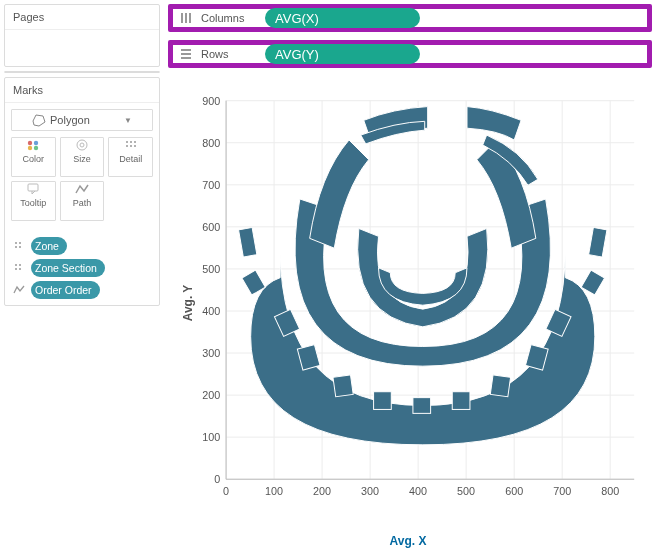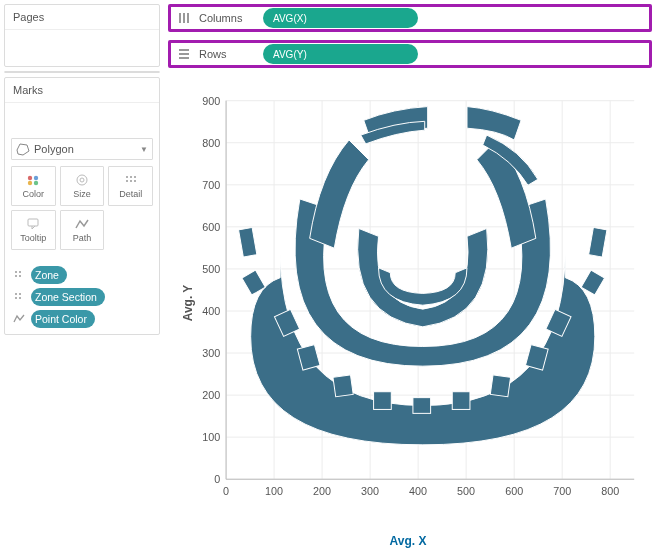--- a/index.html
+++ b/index.html
@@ -4,34 +4,34 @@
 <style>
 * { box-sizing: border-box; margin: 0; padding: 0; }
 body { font-family: -apple-system, "Segoe UI", Arial, sans-serif; font-size: 11px; color: #555; background: #fff; width: 652px; height: 553px; overflow: hidden; }
 .layout { display: flex; width: 652px; height: 410px; }
 .left-col { width: 164px; padding: 0 4px; }
 .right-col { flex: 1; display: flex; flex-direction: column; }
 .panel { border: 1px solid #dcdcdc; border-radius: 2px; margin: 4px 0; background: #fff; }
 .panel-hdr { padding: 6px 8px; font-size: 11px; color: #555; border-bottom: 1px solid #eee; }
 .panel-body { padding: 6px; min-height: 36px; }
 .pages .panel-body { min-height: 36px; }
-.pill { display: inline-flex; align-items: center; background: #3a98a8; color: #fff; border-radius: 11px; padding: 2px 10px; font-size: 10px; height: 20px; white-space: nowrap; overflow: hidden; text-overflow: ellipsis; max-width: 100%; }
+.pill { display: inline-flex; align-items: center; background: #3a98a8; color: #fff; border-radius: 11px; padding: 2px 10px; font-size: 13px; height: 20px; white-space: nowrap; overflow: hidden; text-overflow: ellipsis; max-width: 100%; }
 .pill-sm { height: 18px; font-size: 10.5px; padding: 1px 8px 1px 4px; }
 .pill-green { background: #1aa78e; }
 .pill-wide { min-width: 155px; }
-.dropdown { display: flex; align-items: center; border: 1px solid #dcdcdc; border-radius: 1px; padding: 2px 4px; height: 22px; font-size: 11px; color: #555; margin-bottom: 6px; margin-top: 29px; }
+.dropdown { display: flex; align-items: center; border: 1px solid #dcdcdc; border-radius: 1px; padding: 2px 20px; height: 22px; font-size: 11px; color: #555; margin-bottom: 6px; }
 .dropdown .dd-icon { width: 14px; margin-right: 4px; display: inline-flex; }
 .dropdown .caret { margin-left: auto; font-size: 8px; color: #888; }
 .marks-grid { display: grid; grid-template-columns: repeat(3,1fr); gap: 4px; }
-.mark-btn { border: 1px solid #dcdcdc; border-radius: 1px; height: 40px; display: flex; flex-direction: column; align-items: center; justify-content: center; gap: 2px; font-size: 9px; color: #666; cursor: pointer; }
+.mark-btn { border: 1px solid #dcdcdc; border-radius: 1px; height: 40px; display: flex; flex-direction: column; align-items: center; gap: 2px; font-size: 9px; color: #666; cursor: pointer; }
 .mark-btn svg, .mark-btn .icon-sp { width: 16px; height: 14px; }
 .mark-fields { margin-top: 16px; display: flex; flex-direction: column; gap: 4px; }
 .mf-row { display: flex; align-items: center; gap: 4px; }
 .mf-icon { width: 16px; display: inline-flex; justify-content: center; color: #777; font-size: 10px; }
-.shelf-row { display: flex; align-items: center; border: 3px solid #a21caf; border-radius: 2px; margin: 4px 0 4px 4px; padding: 3px 6px; height: 28px; gap: 8px; }
+.shelf-row { display: flex; align-items: center; border: 5px solid #a21caf; border-radius: 2px; margin: 4px 0 4px 4px; padding: 3px 6px; height: 28px; gap: 8px; }
 .shelf-icon { width: 14px; height: 14px; display: inline-flex; }
 .shelf-label { font-size: 11px; color: #555; min-width: 56px; }
 .viz-wrap { flex: 1; position: relative; padding: 8px 8px 0 8px; }
 .chart-svg { width: 100%; height: 100%; }
 .axis-title-y { position: absolute; left: 6px; top: 50%; transform: translateY(-50%) rotate(-90deg); transform-origin: center; font-weight: 600; font-size: 12px; color: #555; }
 .axis-title-x { text-align: center; font-weight: 600; font-size: 12px; color: #0369a1; padding-bottom: 4px; }
 text.tick { font-size: 11px; fill: #555; }
 line.grid { stroke: #ececec; stroke-width: 1; }
 line.axis { stroke: #bbb; stroke-width: 1; }
 .poly { fill: #3b6e88; stroke: #fff; stroke-width: 1; }
@@ -126,21 +126,21 @@
                 </svg>
               </span>
             <span class="pill pill-sm">Zone Section</span>
           </div>
           <div class="mf-row">
             <span class="mf-icon">
                 <svg width="12" height="12" viewBox="0 0 12 12">
                   <path d="M1 9 L4 3 L7 7 L11 2" fill="none" stroke="#999" stroke-width="1.3"></path>
                 </svg>
               </span>
-            <span class="pill pill-sm">Point Color</span>
+            <span class="pill pill-sm">Order Order</span>
           </div>
         </div>
       </div>
     </div>
   </div>
 
   <div class="right-col">
     <div class="shelf-row">
       <span class="shelf-icon">
           <svg viewBox="0 0 14 14">

